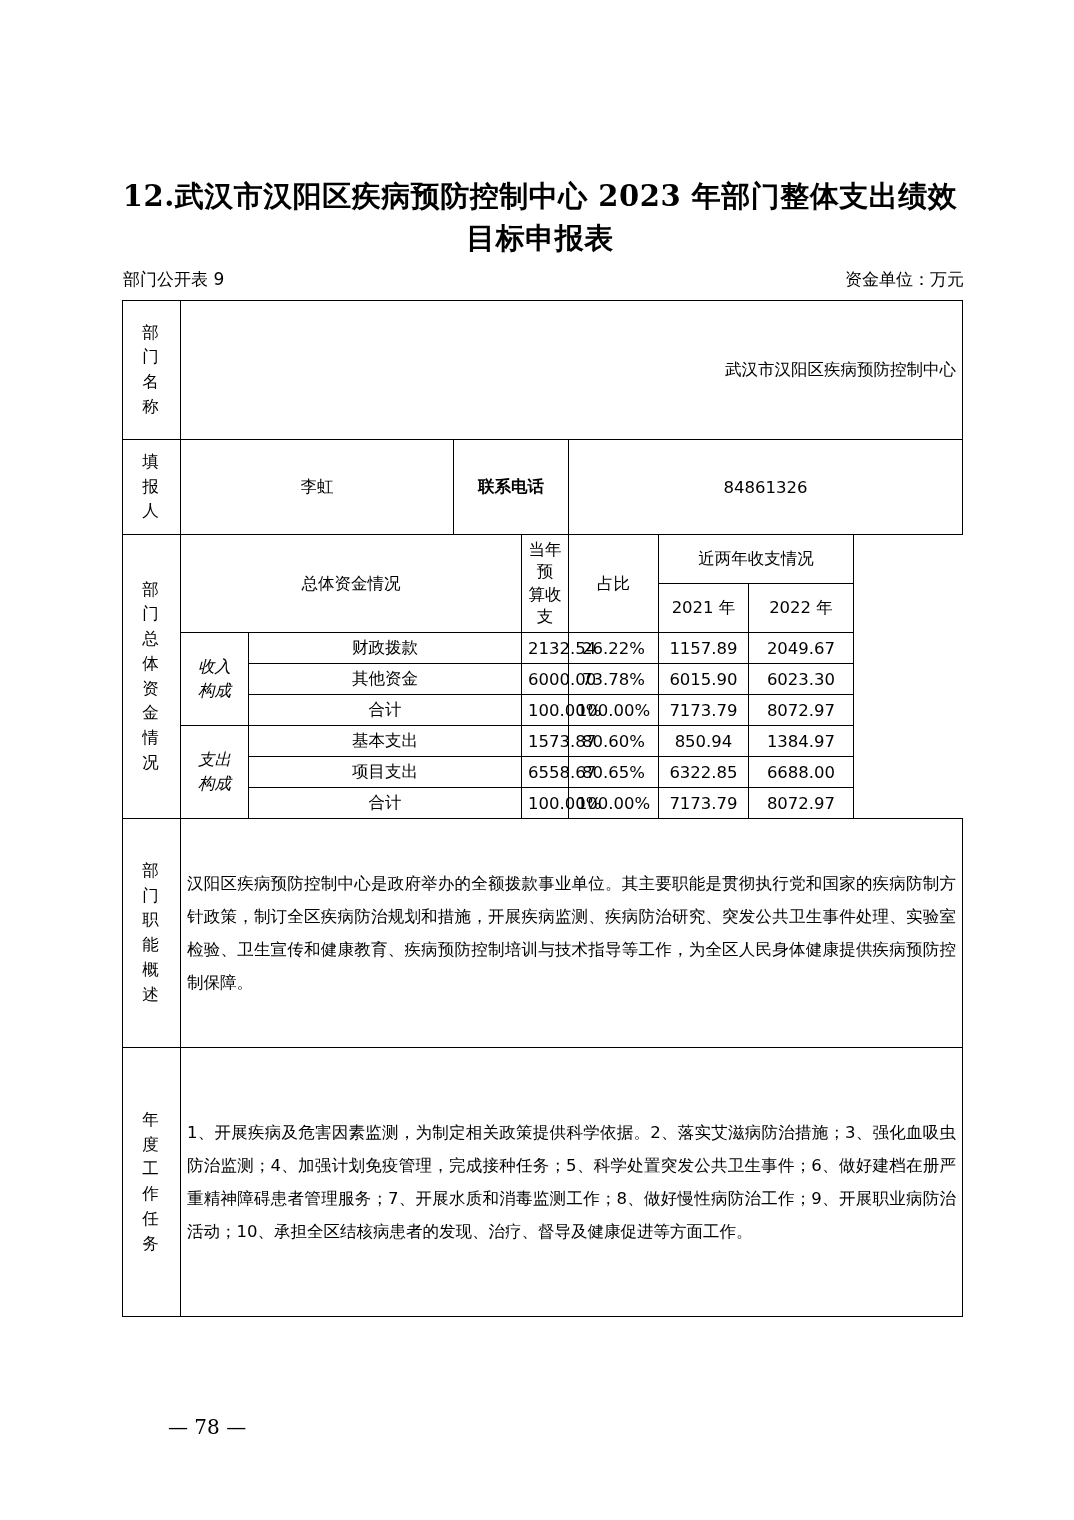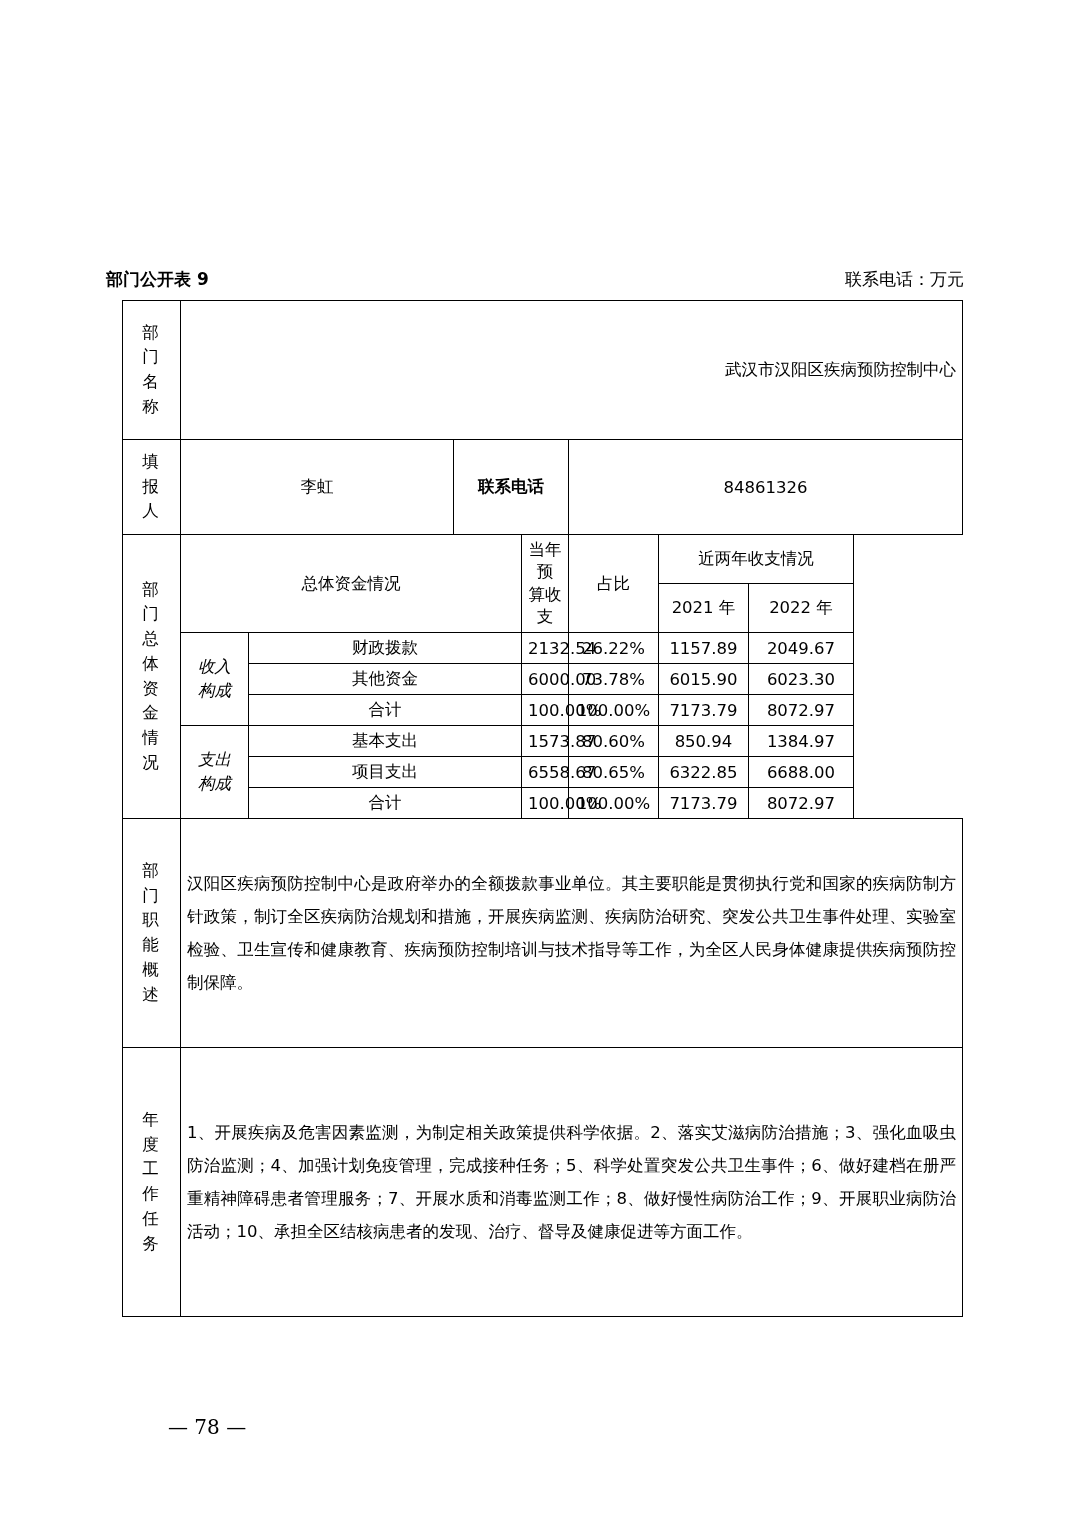--- a/index.html
+++ b/index.html
@@ -32,21 +32,21 @@
     line-height: 1.45;
     letter-spacing: 0.5px;
     font-family: "DejaVu Serif", "Liberation Serif", serif;
   }
   .subhead {
     position: absolute;
     top: 268px;
     font-size: 17px;
     font-family: "DejaVu Sans", "Liberation Sans", sans-serif;
   }
-  .subhead.left { left: 106px; font-weight: bold; }
+  .subhead.left { left: 123px; }
   .subhead.right { right: 110px; }
 
   table.main {
     position: absolute;
     left: 122px;
     top: 300px;
     width: 840px;
     border-collapse: collapse;
     table-layout: fixed;
   }
@@ -106,23 +106,24 @@
     font-size: 20px;
     font-family: "DejaVu Serif", "Liberation Serif", serif;
     text-align: right;
   }
 </style>
 </head>
 <body>
 
 <div class="page">
 
+  <div class="title">12.武汉市汉阳区疾病预防控制中心 2023 年部门整体支出绩效目标申报表</div>
 
   <div class="subhead left">部门公开表 9</div>
-  <div class="subhead right">联系电话：万元</div>
+  <div class="subhead right">资金单位：万元</div>
 
   <table class="main">
     <colgroup>
       <col style="width:58px">
       <col style="width:68px">
       <col style="width:205px">
       <col style="width:68px">
       <col style="width:47px">
       <col style="width:90px">
       <col style="width:90px">

